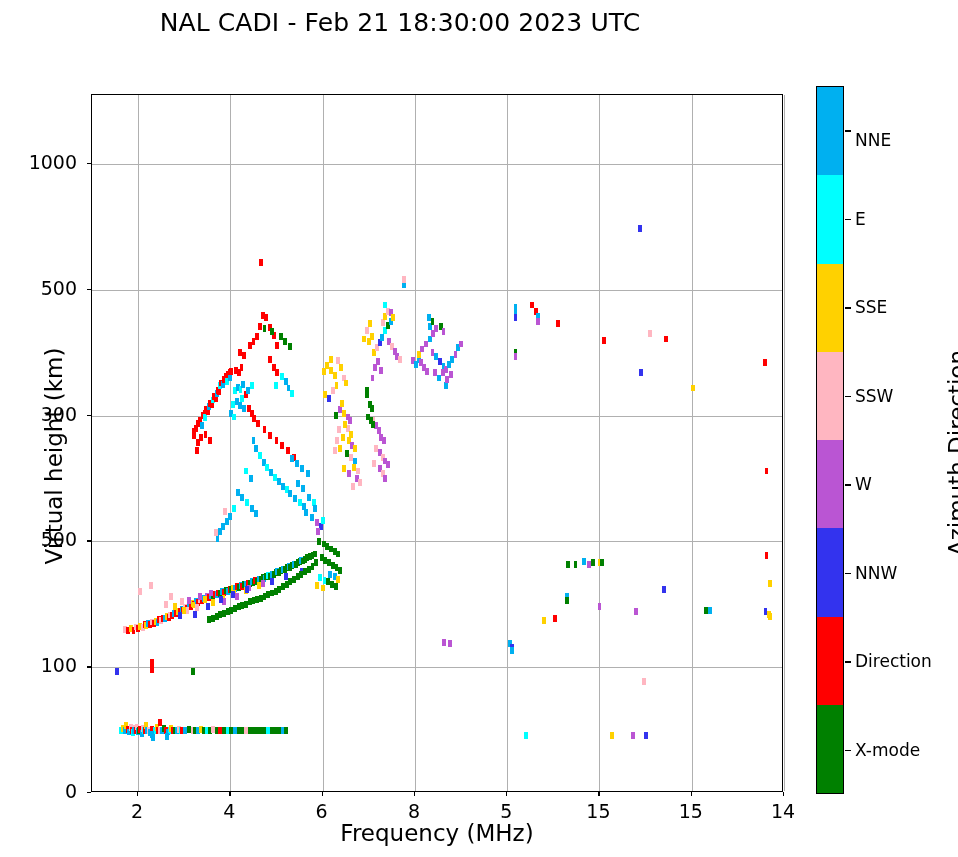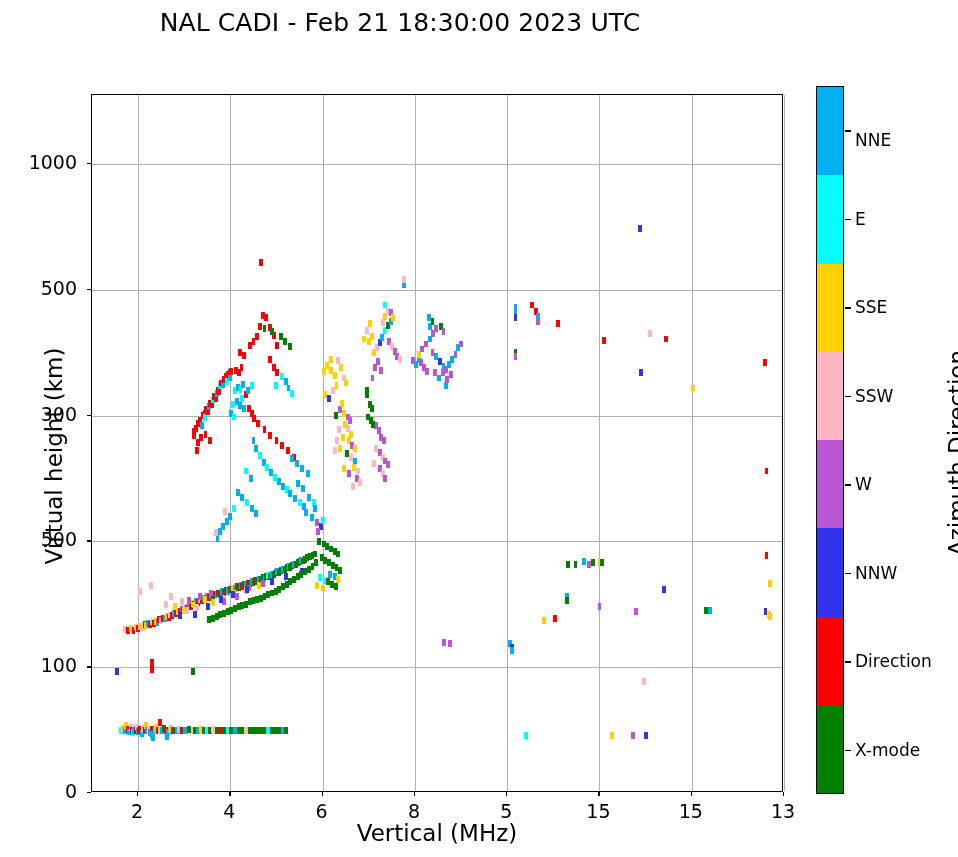--- a/index.html
+++ b/index.html
@@ -644,36 +644,36 @@
     <div class="xlab" style="left: 291.667px; top: 800px;">6</div>
     <div class="tickmark xtick" style="left: 413.933px; top: 792px;"></div>
     <div class="xlab" style="left: 383.933px; top: 800px;">8</div>
     <div class="tickmark xtick" style="left: 506.2px; top: 792px;"></div>
     <div class="xlab" style="left: 476.2px; top: 800px;">5</div>
     <div class="tickmark xtick" style="left: 598.467px; top: 792px;"></div>
     <div class="xlab" style="left: 568.467px; top: 800px;">15</div>
     <div class="tickmark xtick" style="left: 690.733px; top: 792px;"></div>
     <div class="xlab" style="left: 660.733px; top: 800px;">15</div>
     <div class="tickmark xtick" style="left: 783px; top: 792px;"></div>
-    <div class="xlab" style="left: 753px; top: 800px;">13</div>
+    <div class="xlab" style="left: 753px; top: 800px;">14</div>
     <div class="tickmark ytick" style="left: 87px; top: 792px;"></div>
     <div class="ylab" style="left: 7px; top: 780px;">0</div>
     <div class="tickmark ytick" style="left: 87px; top: 666.234px;"></div>
     <div class="ylab" style="left: 7px; top: 654.234px;">100</div>
     <div class="tickmark ytick" style="left: 87px; top: 540.468px;"></div>
     <div class="ylab" style="left: 7px; top: 528.468px;">500</div>
     <div class="tickmark ytick" style="left: 87px; top: 414.703px;"></div>
     <div class="ylab" style="left: 7px; top: 402.703px;">300</div>
     <div class="tickmark ytick" style="left: 87px; top: 288.937px;"></div>
     <div class="ylab" style="left: 7px; top: 276.937px;">500</div>
     <div class="tickmark ytick" style="left: 87px; top: 163.171px;"></div>
     <div class="ylab" style="left: 7px; top: 151.171px;">1000</div>
   </div>
 
-<div id="xaxis-title">Vertical (MHz)</div>
+<div id="xaxis-title">Frequency (MHz)</div>
 <div id="yaxis-title">Virtual height (km)</div>
 
 <div id="cbar">
     <div class="cseg" style="top: 0%; height: 12.5%; background: rgb(0, 176, 240);"></div>
     <div class="cseg" style="top: 12.5%; height: 12.5%; background: rgb(0, 255, 255);"></div>
     <div class="cseg" style="top: 25%; height: 12.5%; background: rgb(255, 209, 0);"></div>
     <div class="cseg" style="top: 37.5%; height: 12.5%; background: rgb(255, 182, 193);"></div>
     <div class="cseg" style="top: 50%; height: 12.5%; background: rgb(186, 85, 211);"></div>
     <div class="cseg" style="top: 62.5%; height: 12.5%; background: rgb(51, 51, 238);"></div>
     <div class="cseg" style="top: 75%; height: 12.5%; background: rgb(255, 0, 0);"></div>

